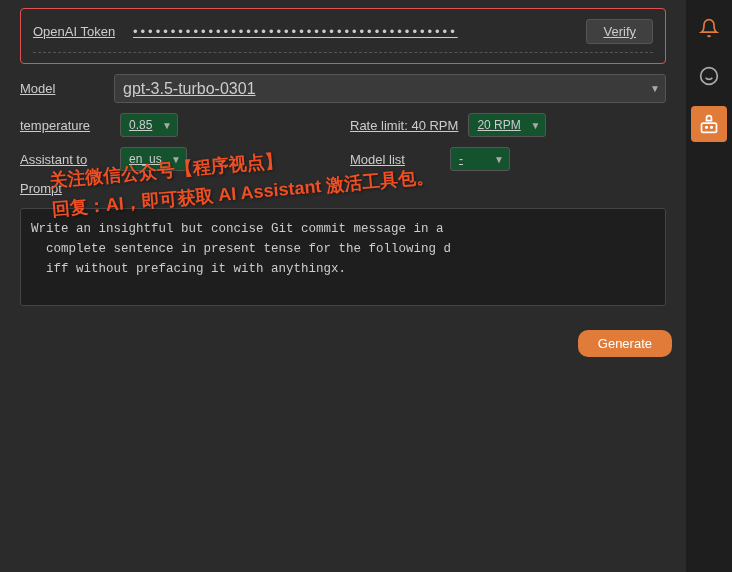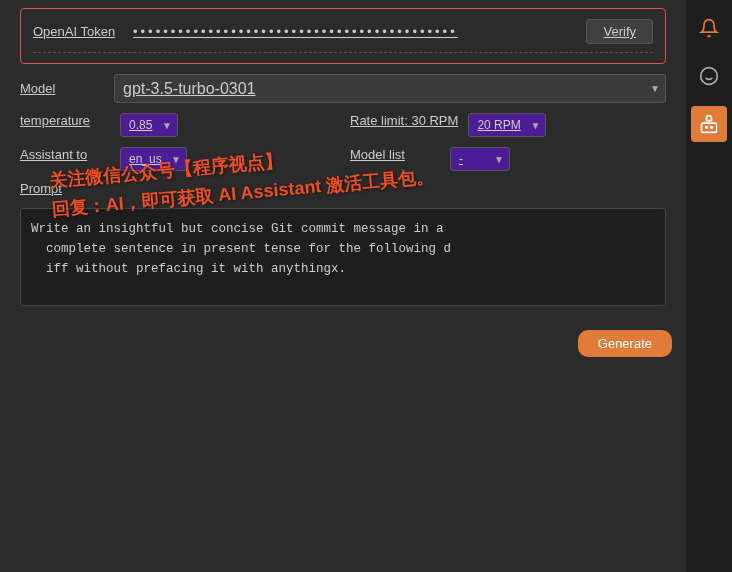--- a/index.html
+++ b/index.html
@@ -109,21 +109,21 @@
       margin-top: 2px;
     }
 
     .select-wrapper {
       position: relative;
       display: inline-flex;
       align-items: center;
     }
 
     .select-wrapper select {
-      background: #4c1d95;
+      background: #14532d;
       border: 1px solid #555;
       color: #ccc;
       padding: 4px 24px 4px 8px;
       border-radius: 3px;
       font-size: 12px;
       cursor: pointer;
       appearance: none;
       -webkit-appearance: none;
     }
 
@@ -164,21 +164,21 @@
     .model-select-wrapper .select-arrow {
       position: absolute;
       right: 6px;
       pointer-events: none;
       color: #aaa;
       font-size: 10px;
     }
 
     .half-row {
       display: flex;
-      align-items: flex-start;
+      align-items: center;
       gap: 10px;
       flex: 1;
     }
 
     .two-col-row {
       display: flex;
       gap: 14px;
     }
 
     .prompt-label {
@@ -303,21 +303,21 @@
           <select>
             <option>0.85</option>
             <option>0.5</option>
             <option>0.7</option>
             <option>1.0</option>
           </select>
           <span class="select-arrow">▼</span>
         </div>
       </div>
       <div class="half-row">
-        <span class="field-label">Rate limit: 30 RPM</span>
+        <span class="field-label">Rate limit: 40 RPM</span>
         <div class="select-wrapper">
           <select>
             <option>20 RPM</option>
             <option>10 RPM</option>
             <option>5 RPM</option>
           </select>
           <span class="select-arrow">▼</span>
         </div>
       </div>
     </div>

